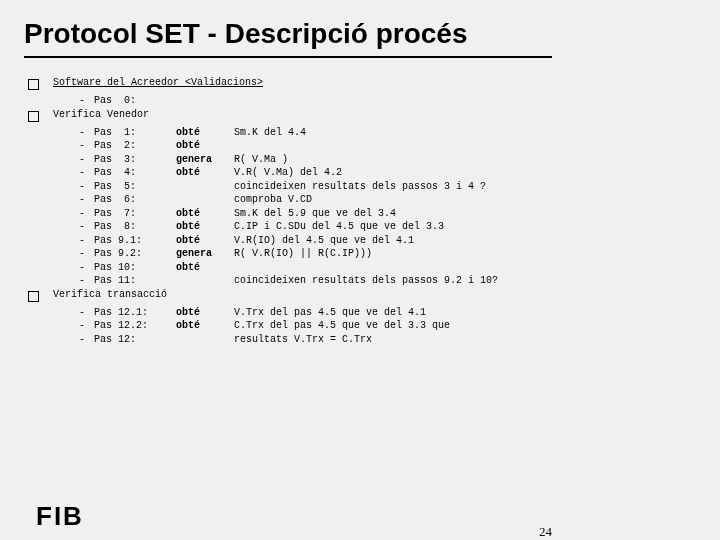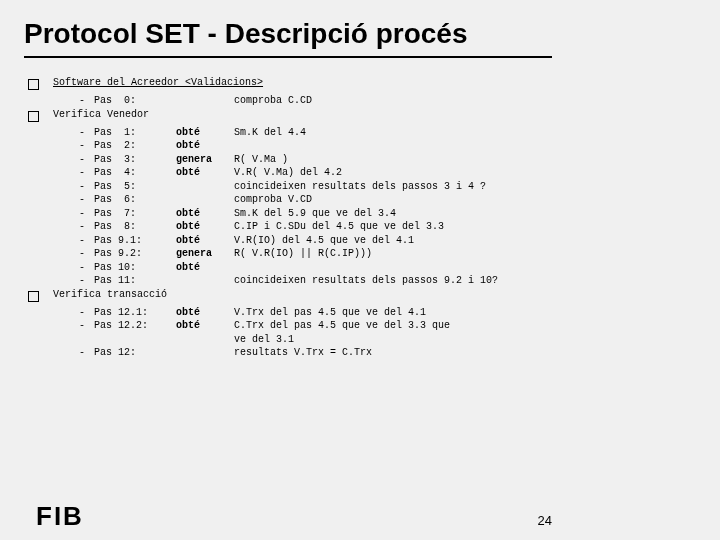--- a/index.html
+++ b/index.html
@@ -77,44 +77,44 @@
     position: absolute;
     bottom: 8px;
     left: 36px;
     font-family: Arial, Helvetica, sans-serif;
     font-size: 26px;
     font-weight: 900;
     letter-spacing: 2px;
   }
   .page-num {
     position: absolute;
-    bottom: 12px;
+    bottom: 0;
     right: 24px;
-    font-family: Liberation Sans, sans-serif;
+    font-family: Liberation Serif, serif;
     font-size: 13px;
   }
 </style>
 </head>
 <body>
 
 <div class="slide">
 
   <h1 class="title">Protocol SET - Descripció procés</h1>
   <hr class="hr">
 
   <div class="content">
 
     <div class="top-bullet">
       <span class="sq"></span>
       <span class="subtitle">Software del Acreedor &lt;Validacions&gt;</span>
     </div>
 
     <div id="sections">
         <div class="items">
-          <div class="item"><span class="dash">-</span><span class="pas">Pas  0:</span><span class="act"></span><span class="desc">comproba C.CD</span></div>
+          <div class="item"><span class="dash">-</span><span class="pas">Pas  0:</span><span class="act"></span></div>
         </div>
         <div class="top-bullet section-head">
           <span class="sq"></span>
           <span>Verifica Venedor</span>
         </div>
         <div class="items">
           <div class="item"><span class="dash">-</span><span class="pas">Pas  1:</span><span class="act">obté</span><span class="desc">Sm.K del 4.4</span></div>
           <div class="item"><span class="dash">-</span><span class="pas">Pas  2:</span><span class="act">obté</span></div>
           <div class="item"><span class="dash">-</span><span class="pas">Pas  3:</span><span class="act">genera</span><span class="desc">R( V.Ma )</span></div>
           <div class="item"><span class="dash">-</span><span class="pas">Pas  4:</span><span class="act">obté</span><span class="desc">V.R( V.Ma) del 4.2</span></div>
@@ -129,21 +129,21 @@
           <div class="item"><span class="dash">-</span><span class="pas">Pas 10:</span><span class="act">obté</span></div>
           <div class="item"><span class="dash">-</span><span class="pas">Pas 11:</span><span class="act"></span><span class="desc">coincideixen resultats dels passos 9.2 i 10?</span></div>
         </div>
         <div class="top-bullet section-head">
           <span class="sq"></span>
           <span>Verifica transacció</span>
         </div>
         <div class="items">
           <div class="item"><span class="dash">-</span><span class="pas">Pas 12.1:</span><span class="act">obté</span><span class="desc">V.Trx del pas 4.5 que ve del 4.1</span></div>
           <div class="item"><span class="dash">-</span><span class="pas">Pas 12.2:</span><span class="act">obté</span><span class="desc">C.Trx del pas 4.5 que ve del 3.3 que</span></div>
-          <div class="item"><span class="dash"></span><span class="pas"></span><span class="act"></span><span class="desc">ve del 3.1</span></div>
+          <div class="item"><span class="dash"></span><span class="pas"></span><span class="act"></span></div>
           <div class="item"><span class="dash">-</span><span class="pas">Pas 12:</span><span class="act"></span><span class="desc">resultats V.Trx = C.Trx</span></div>
         </div>
       </div>
 
   </div>
 
   <div class="footer">FIB</div>
   <div class="page-num">24</div>
 </div>
 

